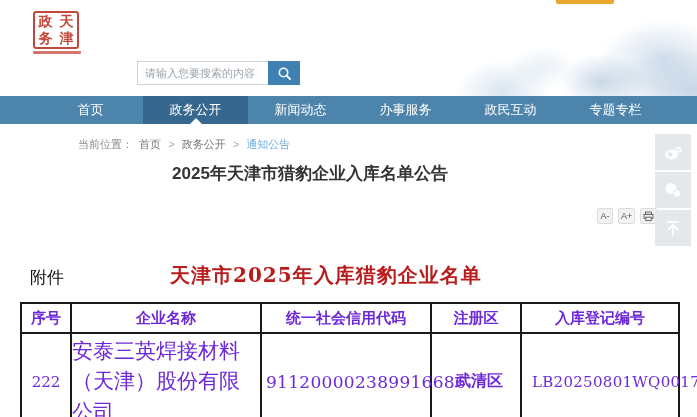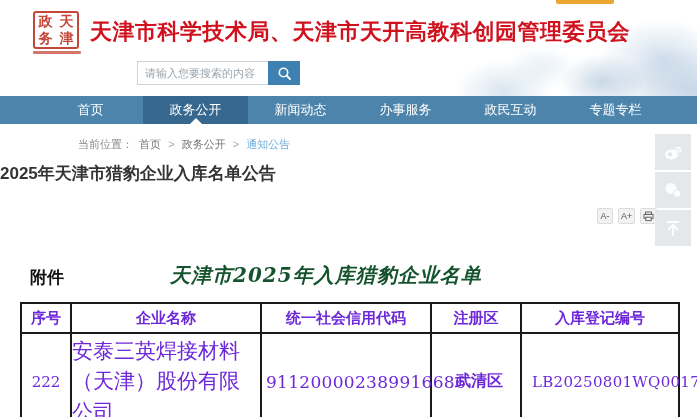--- a/index.html
+++ b/index.html
@@ -44,39 +44,39 @@
   .nav-item.active::after{content:"";position:absolute;bottom:0;left:50%;margin-left:-6px;
     border-left:6px solid transparent;border-right:6px solid transparent;border-bottom:6px solid #fff;}
 
   
   .breadcrumb{position:absolute;top:137px;left:30px;font-size:11px;color:#8a8a8a;margin-left:48px;}
   .breadcrumb a{color:#777;text-decoration:none;margin:0 3px;cursor:pointer;}
   .breadcrumb a.current{color:#6fb0dd;}
   .breadcrumb .sep{color:#aaa;margin:0 1px;}
 
   
-  .article-title{position:absolute;top:162px;left:0;width:620px;margin:0;
+  .article-title{position:absolute;top:162px;left:0;width:620px;margin:0;text-align:center;
     font-size:17px;font-weight:bold;color:#333;}
   .meta{position:absolute;top:212px;left:0;width:620px;text-align:center;font-size:11px;color:#9a9a9a;}
   .meta .chunk{margin:0 14px;}
 
   .font-controls{position:absolute;top:208px;left:597px;display:flex;gap:5px;}
   .ctrl-btn{min-width:16px;height:16px;background:#f2f2f2;border:1px solid #dcdcdc;border-radius:2px;
     font-size:9px;color:#555;display:flex;align-items:center;justify-content:center;
     padding:0 2px;cursor:pointer;}
 
   
   .share-toolbar{position:absolute;top:134px;left:655px;display:flex;flex-direction:column;gap:2px;}
   .share-btn{width:36px;height:36px;background:#e4e8eb;border:none;cursor:pointer;
     display:flex;align-items:center;justify-content:center;padding:0;}
 
   
-  .attach-label{position:absolute;top:266px;left:30px;font-size:17px;font-weight:bold;color:#111;}
+  .attach-label{position:absolute;top:266px;left:30px;font-size:17px;font-weight:normal;color:#111;}
   .doc-title{position:absolute;top:262px;left:170px;font-family:"DejaVu Serif","Liberation Serif",serif;
-    font-weight:bold;font-size:20px;color:#14532d;letter-spacing:1px;font-style:italic;}
+    font-weight:bold;font-size:20px;color:#b91c1c;letter-spacing:1px;}
 
   table.doc-table{position:absolute;top:302px;left:20px;width:658px;border-collapse:collapse;
     font-family:"DejaVu Serif","Liberation Serif",serif;color:#6d28d9;table-layout:fixed;}
   .doc-table th,.doc-table td{border:2px solid #1a1a1a;}
   .doc-table th{height:26px;font-size:15px;font-weight:bold;text-align:center;padding:1px 2px;}
   .doc-table td{height:62px;vertical-align:middle;}
   td.seq{text-align:center;font-size:15px;}
   td.company{font-family:"Liberation Sans",sans-serif;font-weight:normal;font-size:21px;
     line-height:1.45;padding:2px 0;}
   td.code{font-size:17px;padding-left:4px;letter-spacing:.3px;}
@@ -95,21 +95,20 @@
     <div class="seal">
       <div class="seal-grid">
         <span>政</span>
         <span>天</span>
         <span>务</span>
         <span>津</span>
       </div>
       <div class="seal-caption"></div>
     </div>
 
-    <h1 class="site-title">天津市科学技术局、天津市天开高教科创园管理委员会</h1>
 
     <div class="search-bar">
       <input class="search-input" type="text" placeholder="请输入您要搜索的内容" style="">
       <button class="search-button">
         <span style="display:flex;">
           <svg width="15" height="15" viewBox="0 0 15 15">
             <circle cx="6.5" cy="6.5" r="4.2" fill="none" stroke="#ffffff" stroke-width="1.6"></circle>
             <line x1="9.7" y1="9.7" x2="13" y2="13" stroke="#ffffff" stroke-width="1.8" stroke-linecap="round"></line>
           </svg>
         </span>

